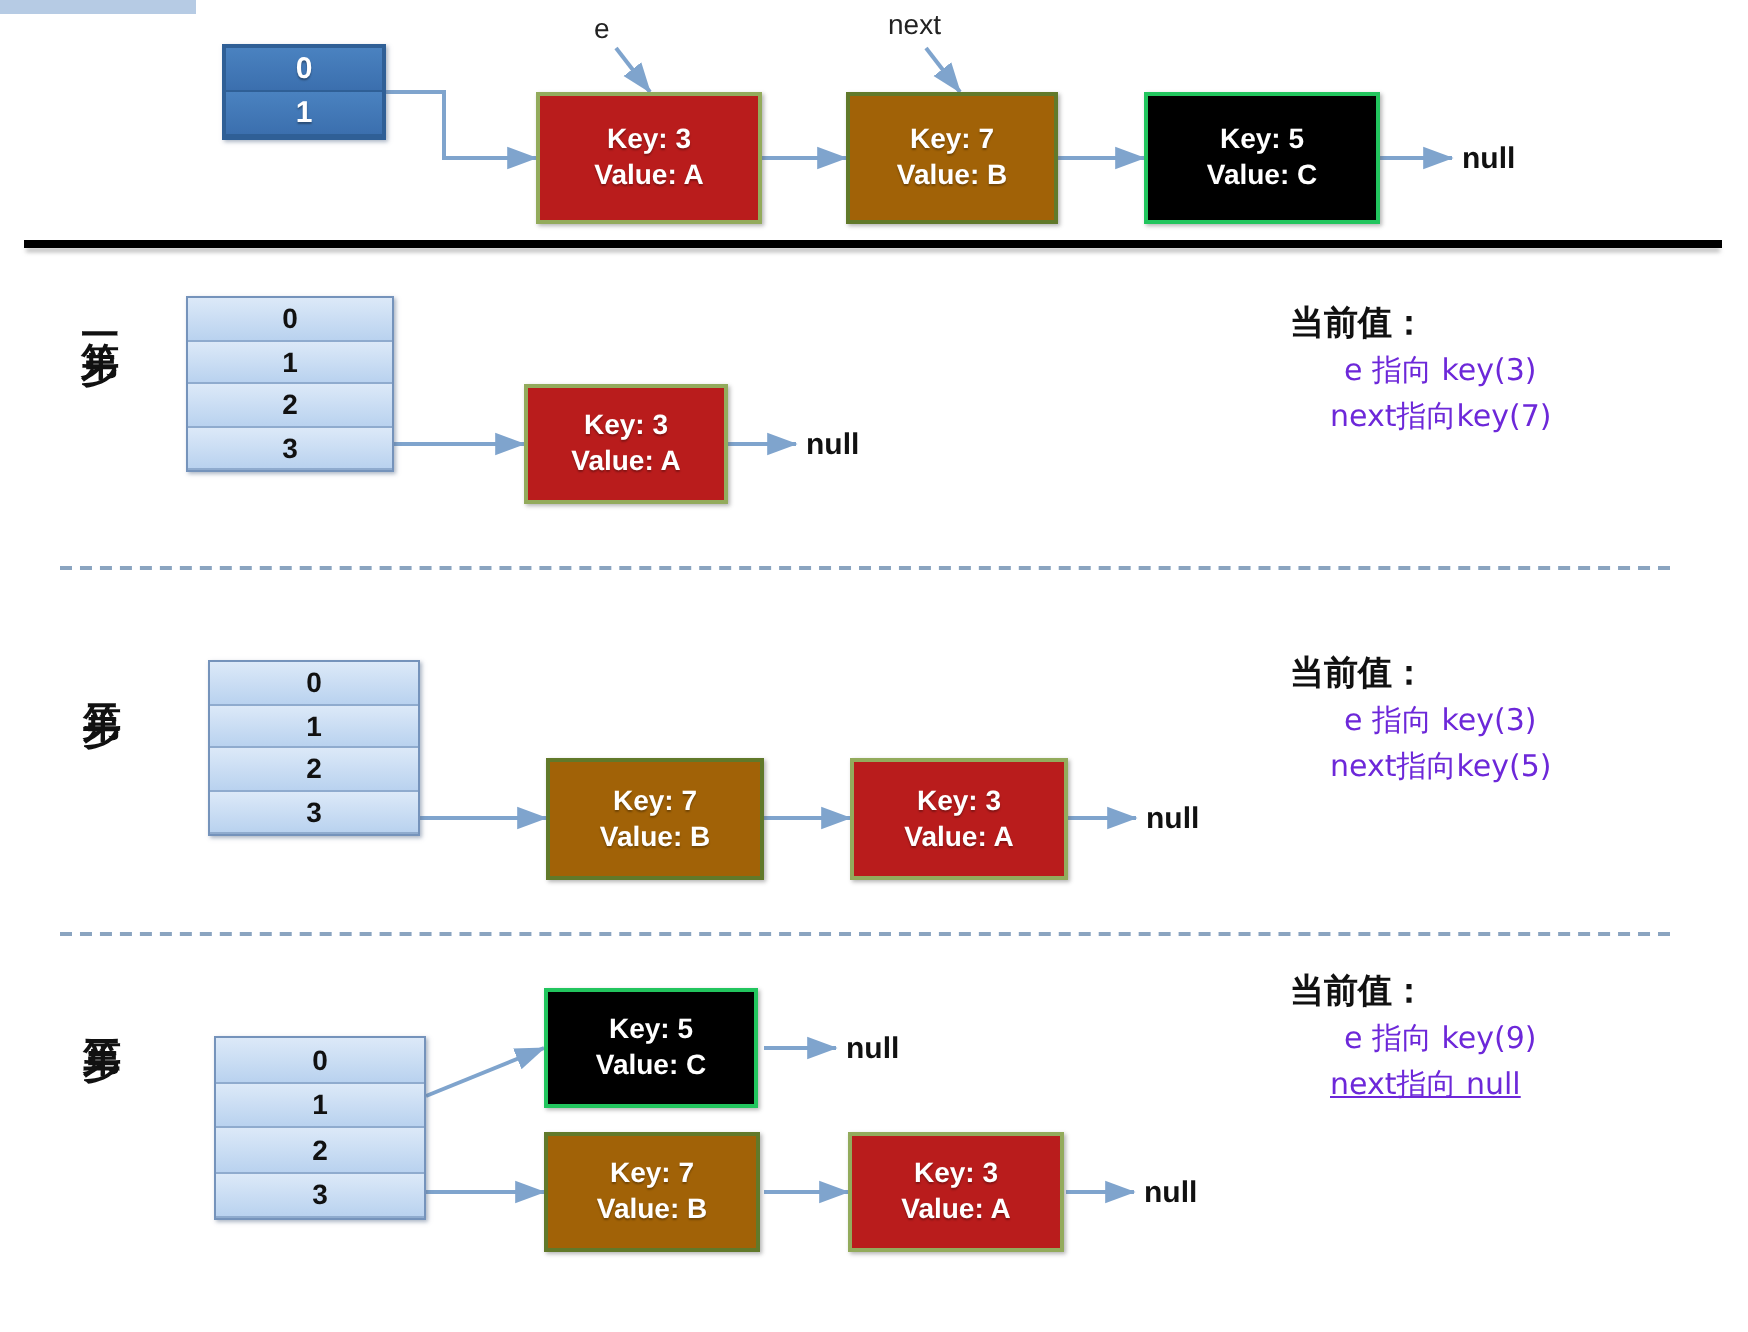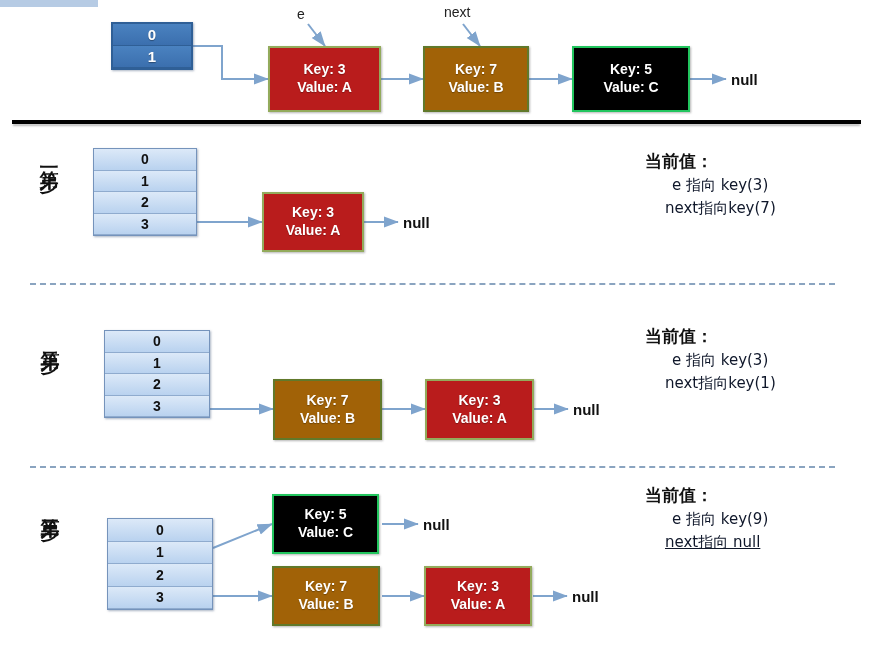--- a/index.html
+++ b/index.html
@@ -125,21 +125,21 @@
   .annot-title {
     font-size: 17px;
     font-weight: bold;
     color: #111111;
     white-space: nowrap;
     font-family: "DejaVu Sans", sans-serif;
     text-align: center;
   }
   .annot-line {
     font-size: 15px;
-    color: #0f172a;
+    color: #6d28d9;
     white-space: nowrap;
     font-family: "DejaVu Sans", sans-serif;
   }
 
   
   #wires {
     position: absolute;
     left: 0; top: 0;
     width: 874px; height: 666px;
     pointer-events: none;
@@ -252,21 +252,21 @@
     <div class="ln">Value: B</div>
   </div>
   <div class="abs node light" style="left:425px; top:379px; width:109px; height:61px;">
     <div class="ln">Key: 3</div>
     <div class="ln">Value: A</div>
   </div>
   <div class="abs null-label" style="left:573px; top:401px;">null</div>
 
   <div class="abs annot-title" style="left:645px; top:325px;">当前值：</div>
   <div class="abs annot-line" style="left:672px; top:351px;">e 指向 key(3)</div>
-  <div class="abs annot-line" style="left:665px; top:374px;">next指向key(1)</div>
+  <div class="abs annot-line" style="left:665px; top:374px;">next指向key(5)</div>
 
   <div class="abs rule-dashed" style="left:30px; top:466px; width:805px;"></div>
 
   <div class="abs step-label" style="left:40px; top:504px;">第三步</div>
 
   <div class="abs idx-table light" style="left:107px; top:518px; width:106px; height:92px;">
     <div class="idx-cell" style="height:25%;">0</div>
     <div class="idx-cell" style="height:25%;">1</div>
     <div class="idx-cell" style="height:25%;">2</div>
     <div class="idx-cell" style="height:25%;">3</div>

